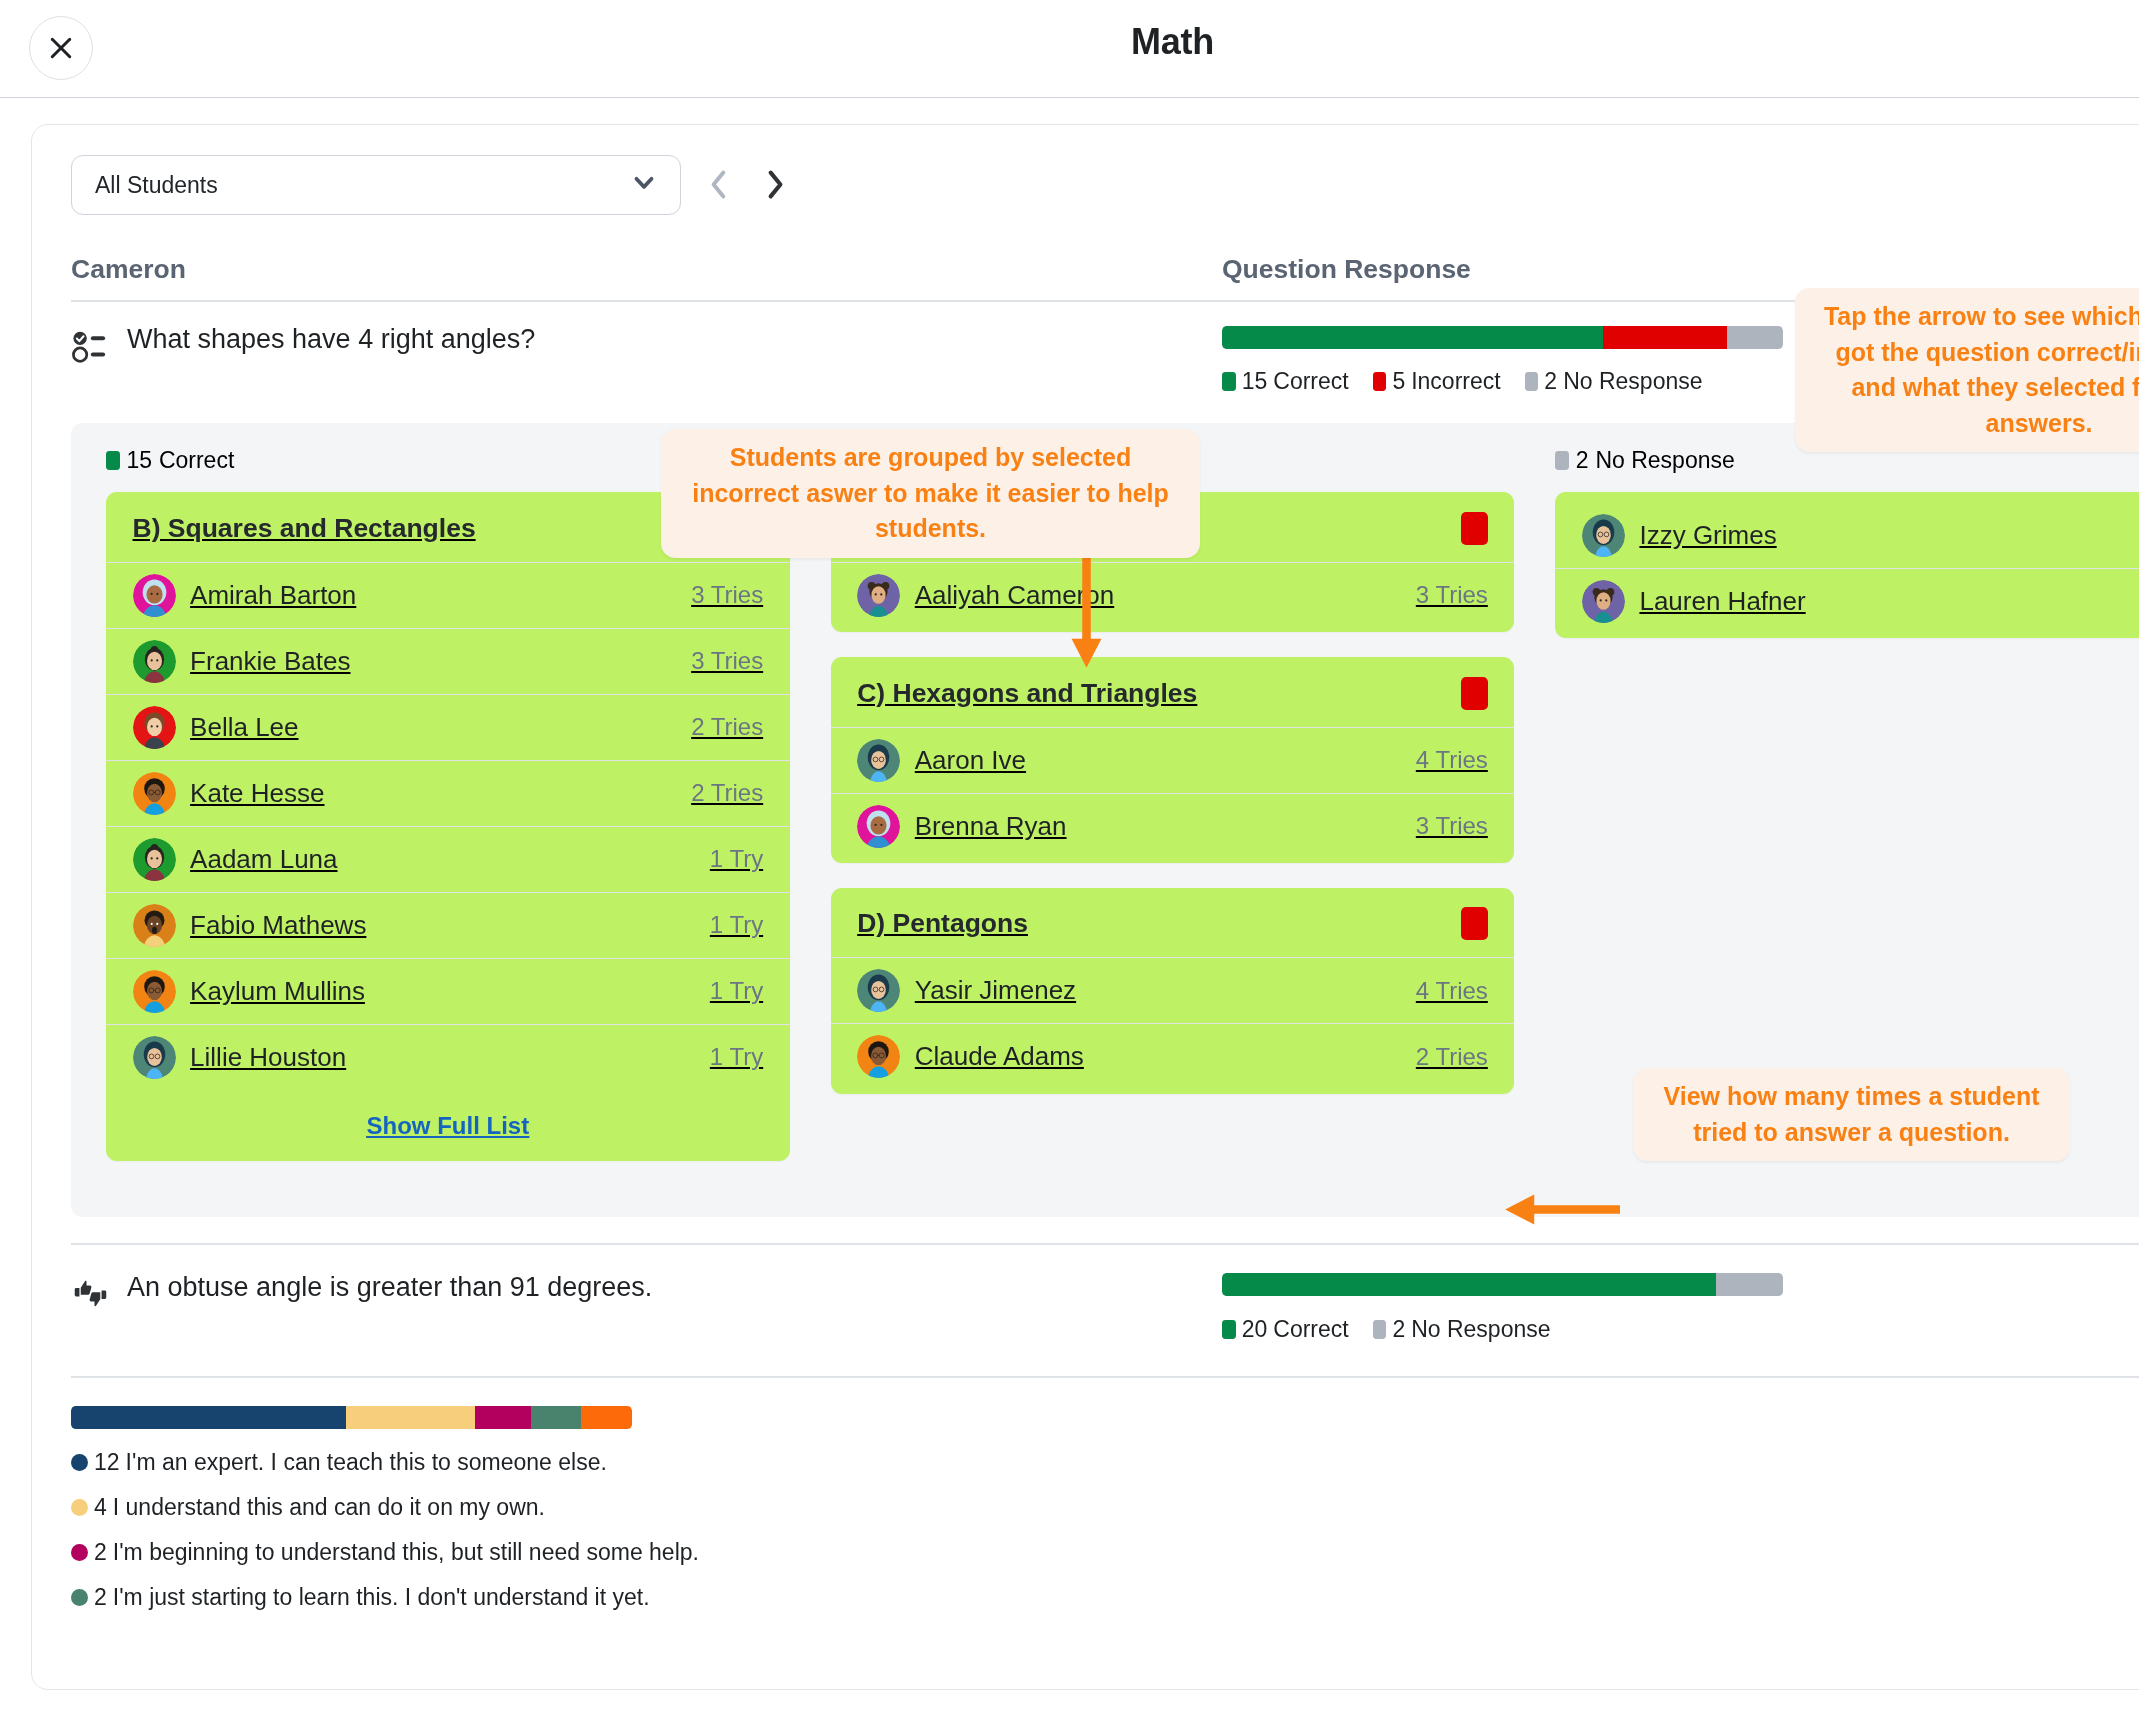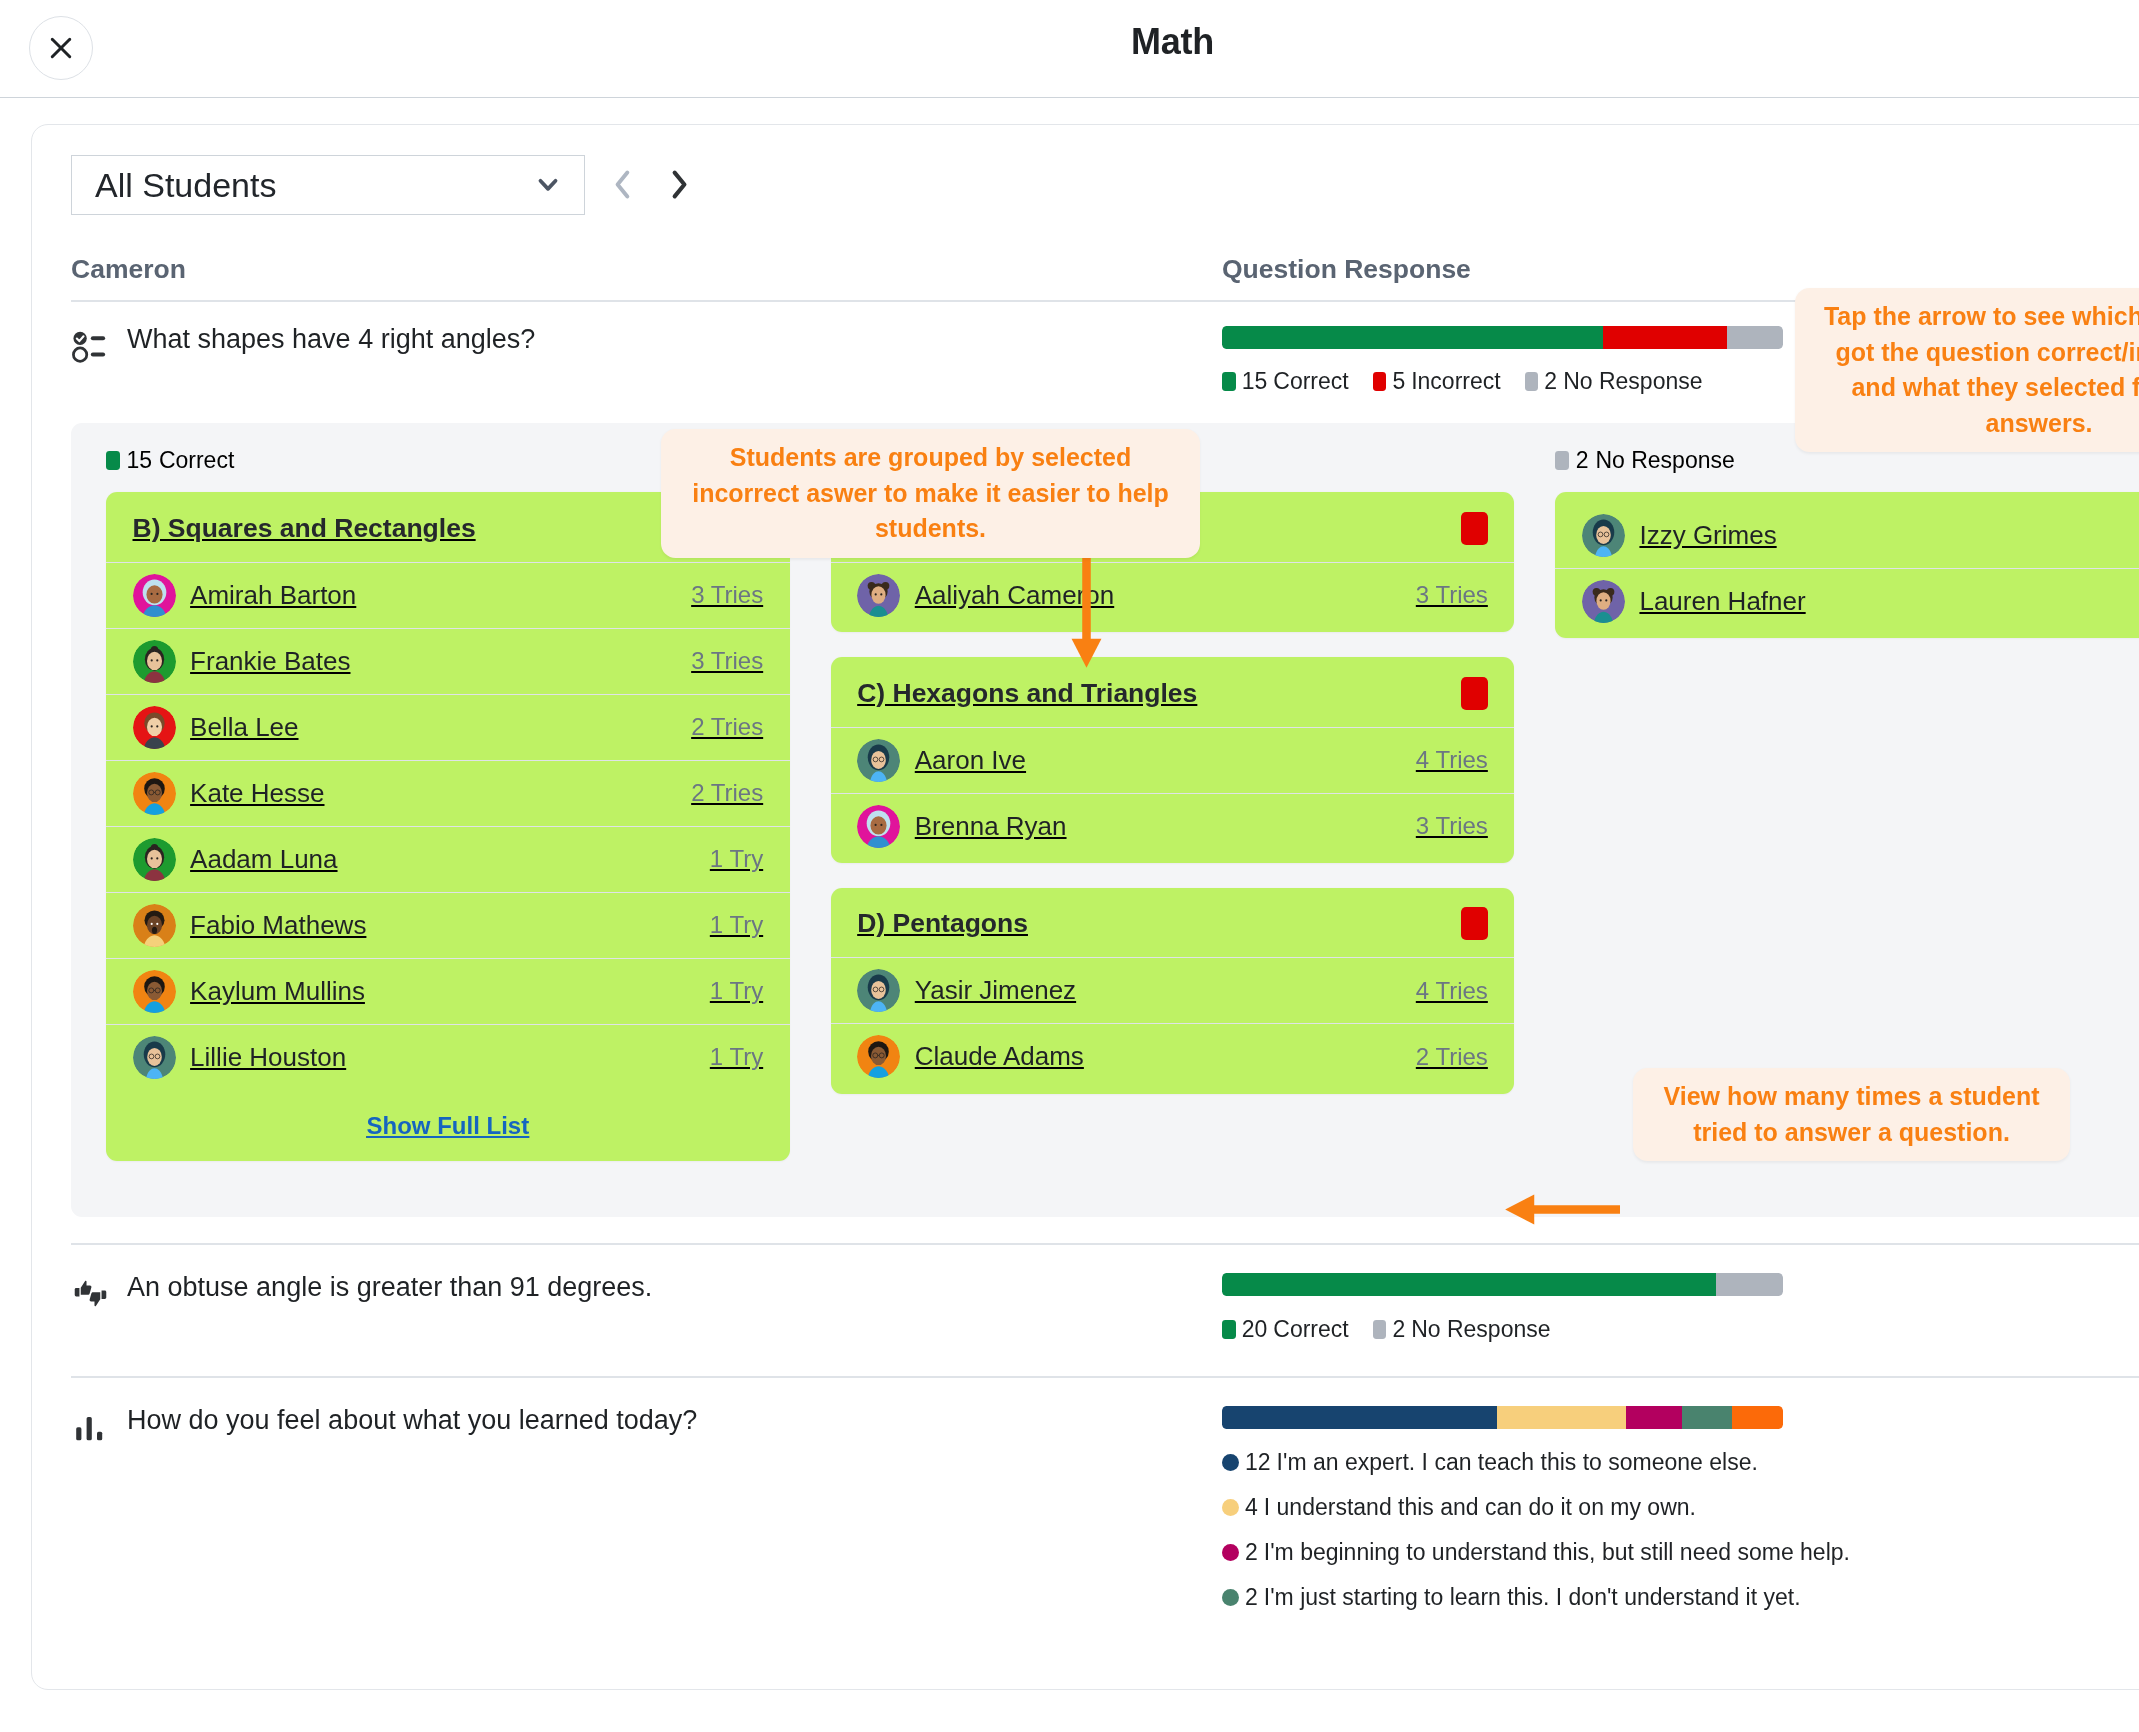--- a/index.html
+++ b/index.html
@@ -50,26 +50,26 @@
     border-radius: 17px;
     background: #ffffff;
     padding: 30px 39px 39px 39px;
     position: relative;
     min-height: 1566px;
   }
 
   
   .filter-row { display:flex; align-items:center; gap: 19px; }
   .select-box {
-    width: 514px; height: 60px;
+    width: 610px; height: 60px;
     border: 1.7px solid #ced4da;
-    border-radius: 0;
+    border-radius: 12px;
     display:flex; align-items:center; justify-content: space-between;
     padding: 0 23px;
-    font-size: 34px; color: #22262b;
+    font-size: 23px; color: #22262b;
     cursor: pointer;
     background: #fff;
   }
   .select-box svg { width: 26px; height: 26px; }
   .navchev { width: 37px; height: 47px; display:flex; align-items:center; justify-content:center; cursor:pointer;}
   .navchev svg { width: 26px; height: 37px; }
 
   
   .colheads {
     display:flex; margin-top: 39px; padding-bottom: 15.4px;
@@ -577,30 +577,20 @@
           <span class="leglabel">No Response</span>
         </div>
       </div>
     </div>
 
   </div>
 
   <div class="hr"></div>
 
   <div class="qrow" style="padding-top:27px;">
-    <div class="qtext-wrap">
-      <span class="qicon">
-        <svg viewBox="0 0 24 24" fill="#303336">
-          <rect x="3.2" y="12.5" width="3.2" height="8" rx="1"></rect>
-          <rect x="9.6" y="6.2" width="3.2" height="14.3" rx="1"></rect>
-          <rect x="16" y="15.2" width="3.2" height="5.3" rx="1"></rect>
-        </svg>
-      </span>
-      <div class="qtext">How do you feel about what you learned today?</div>
-    </div>
     <div class="qresp">
       <div class="respbar">
         <div class="seg-round-l" style="width:49%;background:#17446f"></div>
         <div style="width:23%;background:#f7cf7c"></div>
         <div style="width:10%;background:#b3005f"></div>
         <div style="width:9%;background:#49836e"></div>
         <div class="seg-round-r" style="width:9%;background:#fc6a09"></div>
       </div>
       <div class="legend stack">
         <div class="legitem">

